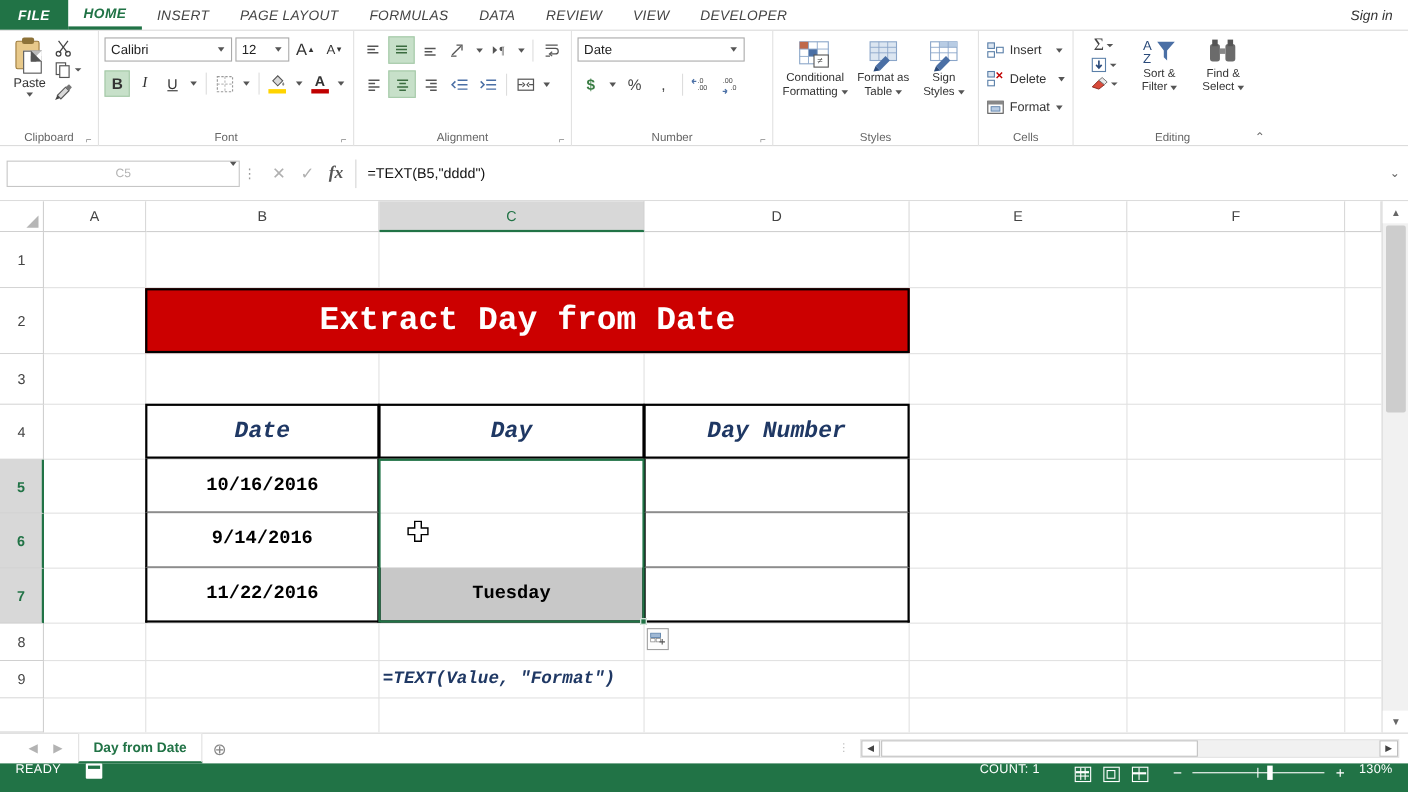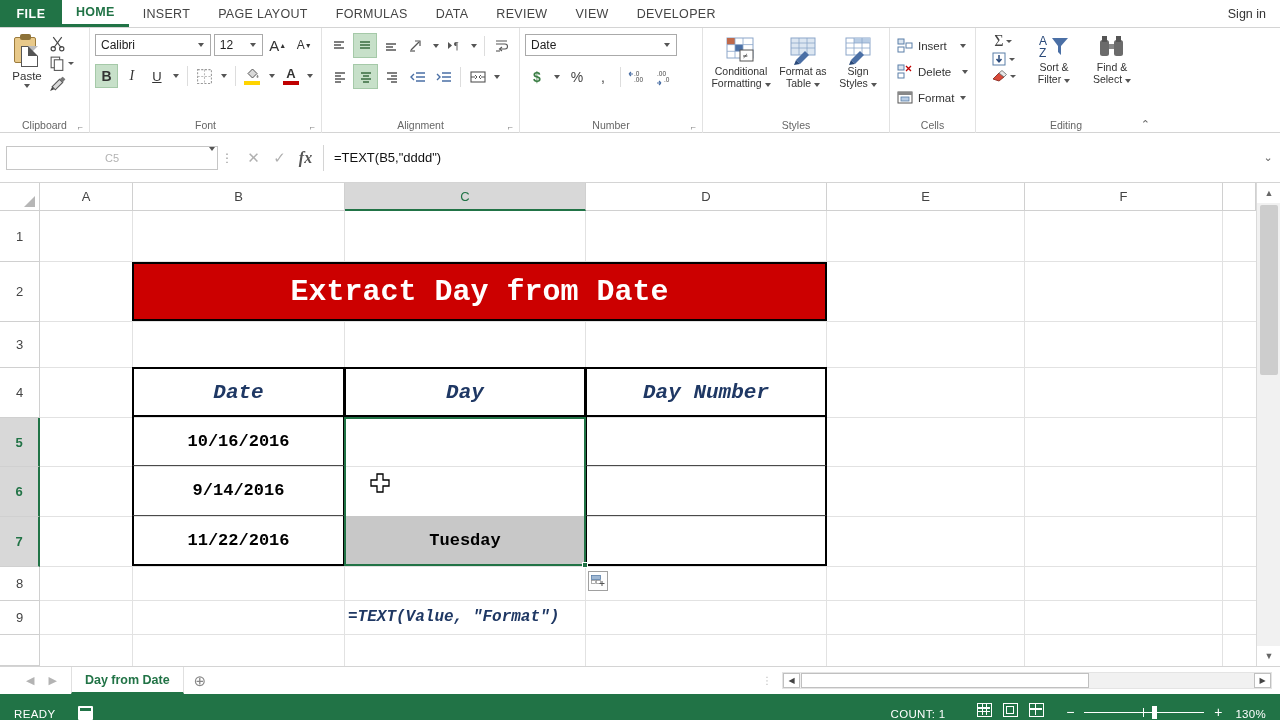--- a/index.html
+++ b/index.html
@@ -9,21 +9,21 @@
     font-family: "Liberation Sans", sans-serif;
     background: #fff;
     -webkit-font-smoothing: antialiased;
   }
   #app { position: relative; width: 1280px; height: 720px; }
 
   
   .tabbar {
     position: absolute; top: 0; left: 0; width: 1280px; height: 28px;
     background: #fff; border-bottom: 1px solid #d4d4d4;
-    display: flex; align-items: stretch;
+    display: flex; align-items: stretch; font-style: italic;
   }
   .file-tab {
     width: 62px; background: #217346; color: #fff;
     font-size: 12.5px; font-weight: bold; letter-spacing: .5px;
     display: flex; align-items: center; justify-content: center;
     cursor: pointer;
   }
   .rtab {
     padding: 0 14px; font-size: 12.5px; color: #444;
     display: flex; align-items: center; letter-spacing: .3px;
@@ -250,21 +250,21 @@
   .hscroll {
     width: 490px; height: 17px; background: #f1f1f1; display: flex; align-items: center;
     margin-right: 8px; border: 1px solid #e4e4e4;
   }
   .hsarrow { width: 17px; height: 15px; background: #fff; border: 1px solid #c0c0c0; display: flex; align-items: center; justify-content: center; font-size: 8px; color: #444; cursor: pointer;}
   .hsthumb { width: 288px; height: 15px; background: #fff; border: 1px solid #c0c0c0; margin-left: 1px; cursor: pointer;}
 
   
   .statusbar {
     position: absolute; top: 694px; left: 0; width: 1280px; height: 26px;
-    background: #217346; color: #fff; display: flex; align-items: flex-end;
+    background: #217346; color: #fff; display: flex; align-items: flex-start;
     font-size: 11.5px;
   }
   .st-ready { padding-left: 14px; letter-spacing: .4px; }
   .st-rec { margin-left: 22px; width: 15px; height: 14px; background: #fff; border-radius: 1px; position: relative; cursor: pointer;}
   .st-rec:after { content:''; position:absolute; left:2px; top:2px; width:11px; height:3px; background:#217346; }
   .st-count { margin-left: auto; padding-right: 26px; letter-spacing: .3px; }
   .vbtn { width: 26px; height: 20px; display: flex; align-items: center; justify-content: center; cursor: pointer; }
   .vglyph { width: 15px; height: 14px; border: 1.5px solid #fff; position: relative; }
   .zoomarea { display: flex; align-items: center; gap: 9px; padding: 0 12px 0 16px; }
   .zm-sign { font-size: 14px; cursor: pointer; width: 10px; text-align: center;}

